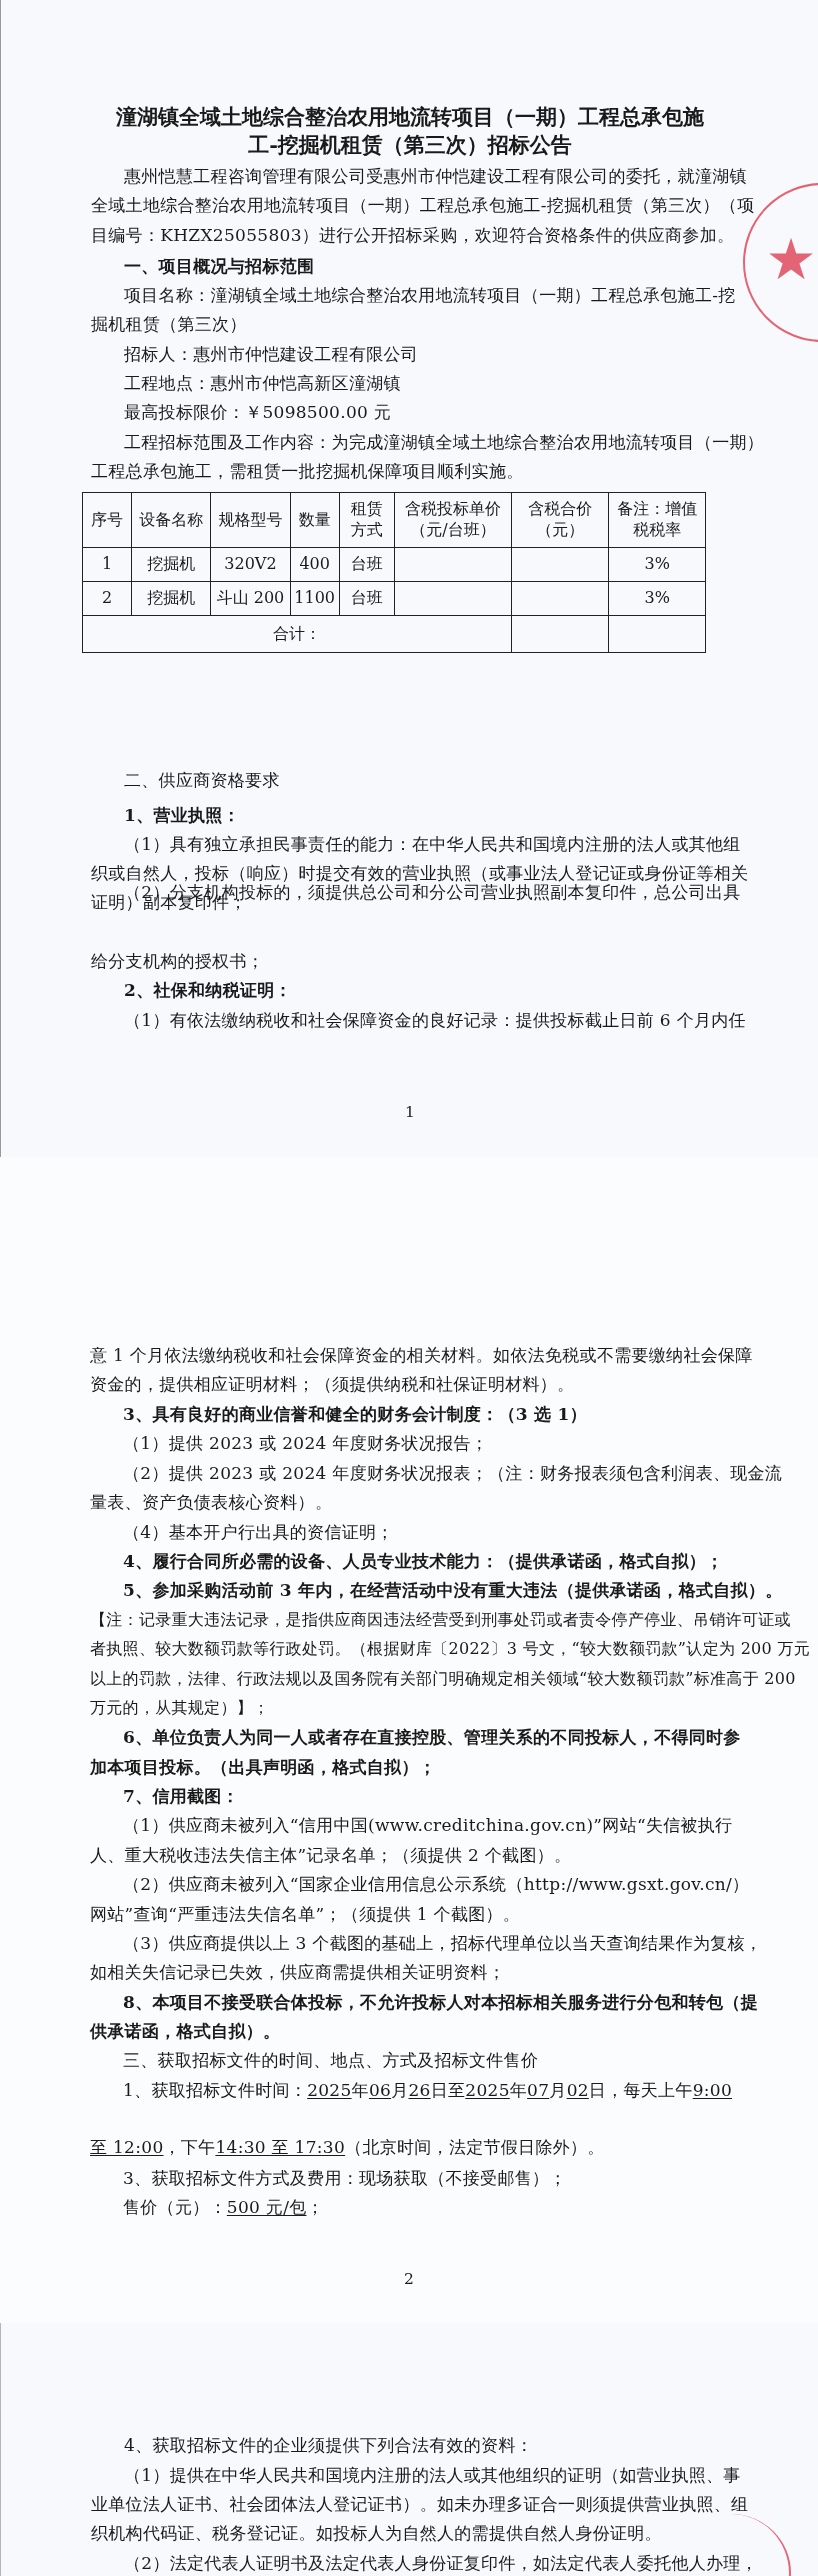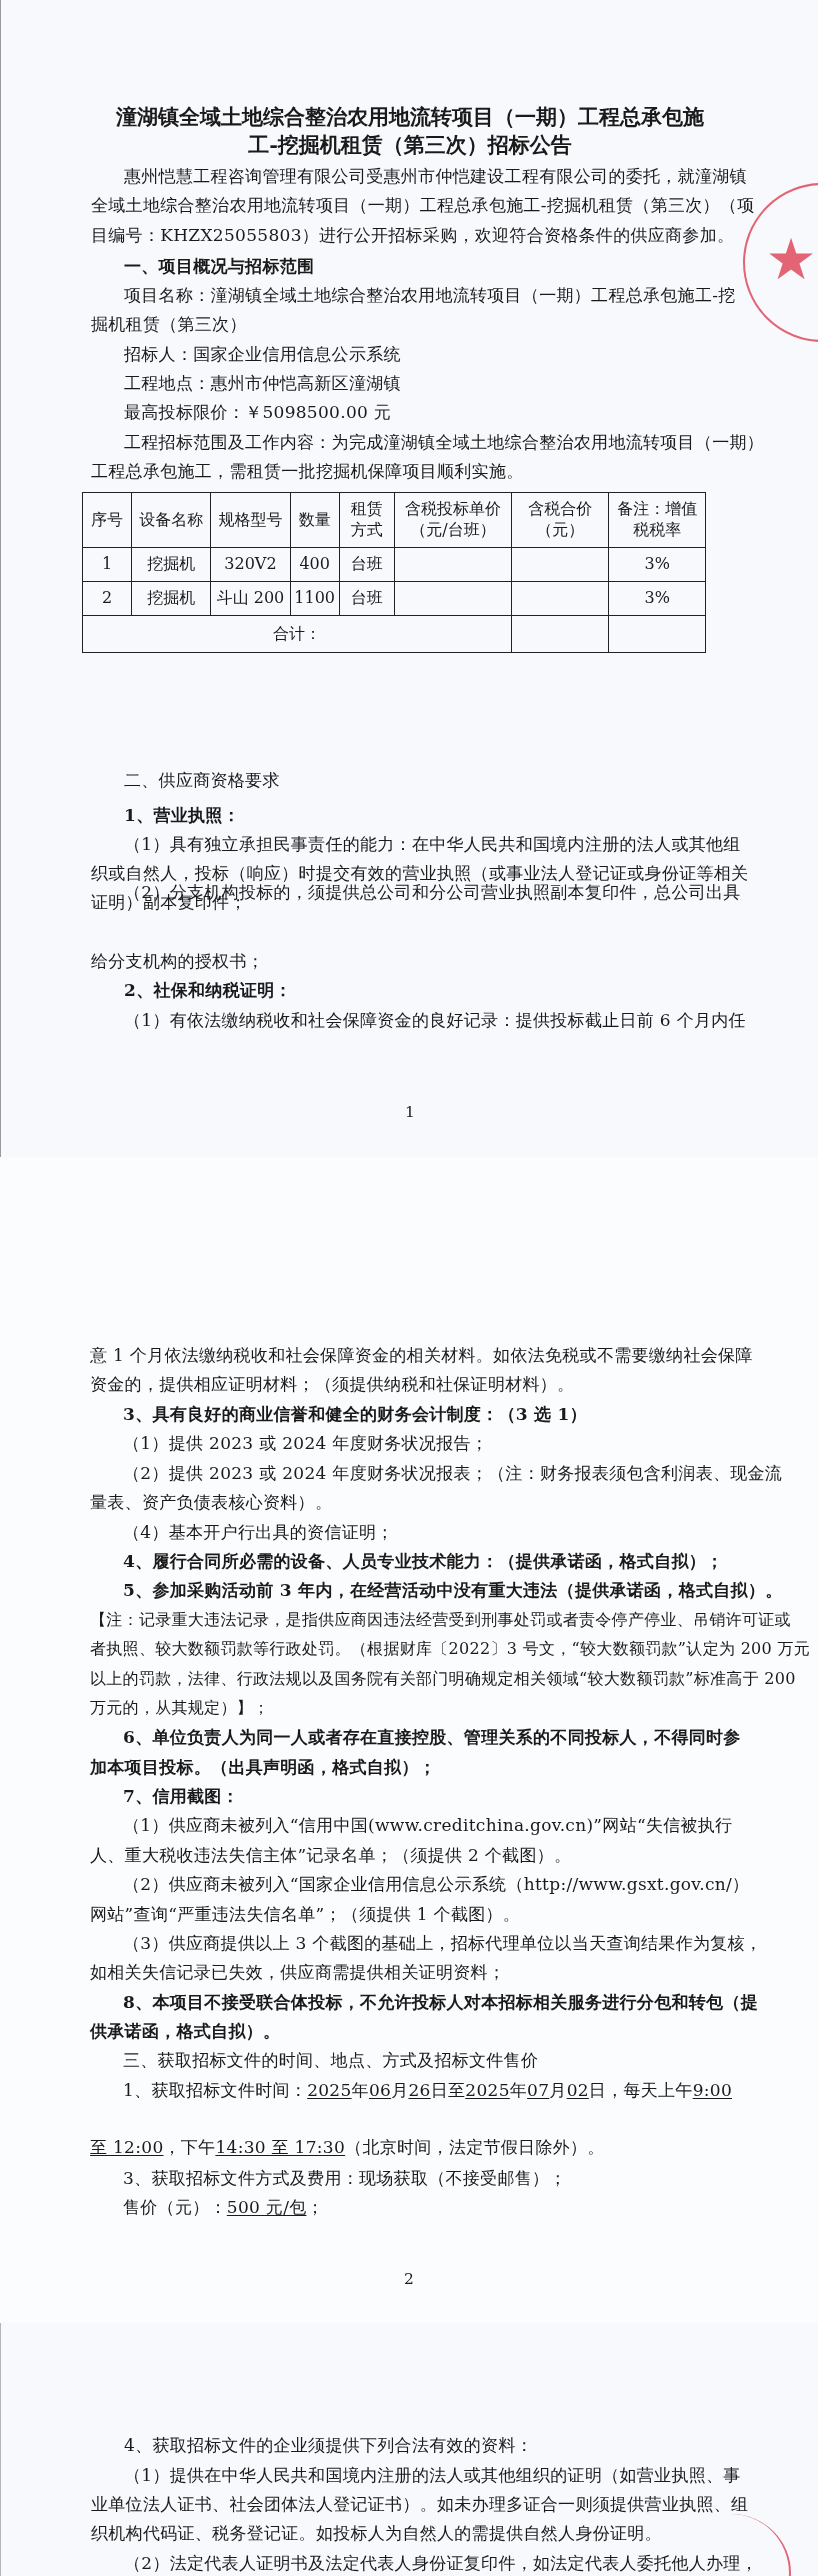--- a/index.html
+++ b/index.html
@@ -30,21 +30,21 @@
   <div class="title" style="top:103px;">潼湖镇全域土地综合整治农用地流转项目（一期）工程总承包施</div>
   <div class="title" style="top:131px;">工-挖掘机租赁（第三次）招标公告</div>
 
   <div class="line ind" style="top:166px;">惠州恺慧工程咨询管理有限公司受惠州市仲恺建设工程有限公司的委托，就潼湖镇</div>
   <div class="line" style="top:195px;">全域土地综合整治农用地流转项目（一期）工程总承包施工-挖掘机租赁（第三次）（项</div>
   <div class="line" style="top:225px;">目编号：KHZX25055803）进行公开招标采购，欢迎符合资格条件的供应商参加。</div>
 
   <div class="line ind b" style="top:256px;">一、项目概况与招标范围</div>
   <div class="line ind" style="top:285px;">项目名称：潼湖镇全域土地综合整治农用地流转项目（一期）工程总承包施工-挖</div>
   <div class="line" style="top:314px;">掘机租赁（第三次）</div>
-  <div class="line ind" style="top:344px;">招标人：国家企业信用信息公示系统</div>
+  <div class="line ind" style="top:344px;">招标人：惠州市仲恺建设工程有限公司</div>
   <div class="line ind" style="top:373px;">工程地点：惠州市仲恺高新区潼湖镇</div>
   <div class="line ind" style="top:402px;">最高投标限价：￥5098500.00 元</div>
   <div class="line" style="top:461px;">工程总承包施工，需租赁一批挖掘机保障项目顺利实施。</div>
   <div class="line ind" style="top:432px;">工程招标范围及工作内容：为完成潼湖镇全域土地综合整治农用地流转项目（一期）</div>
 
   <table class="eq" style="top:492px;">
     <thead>
       <tr>
         <th style="width:44px"><span>序号</span></th>
         <th style="width:74px"><span>设备名称</span></th>

